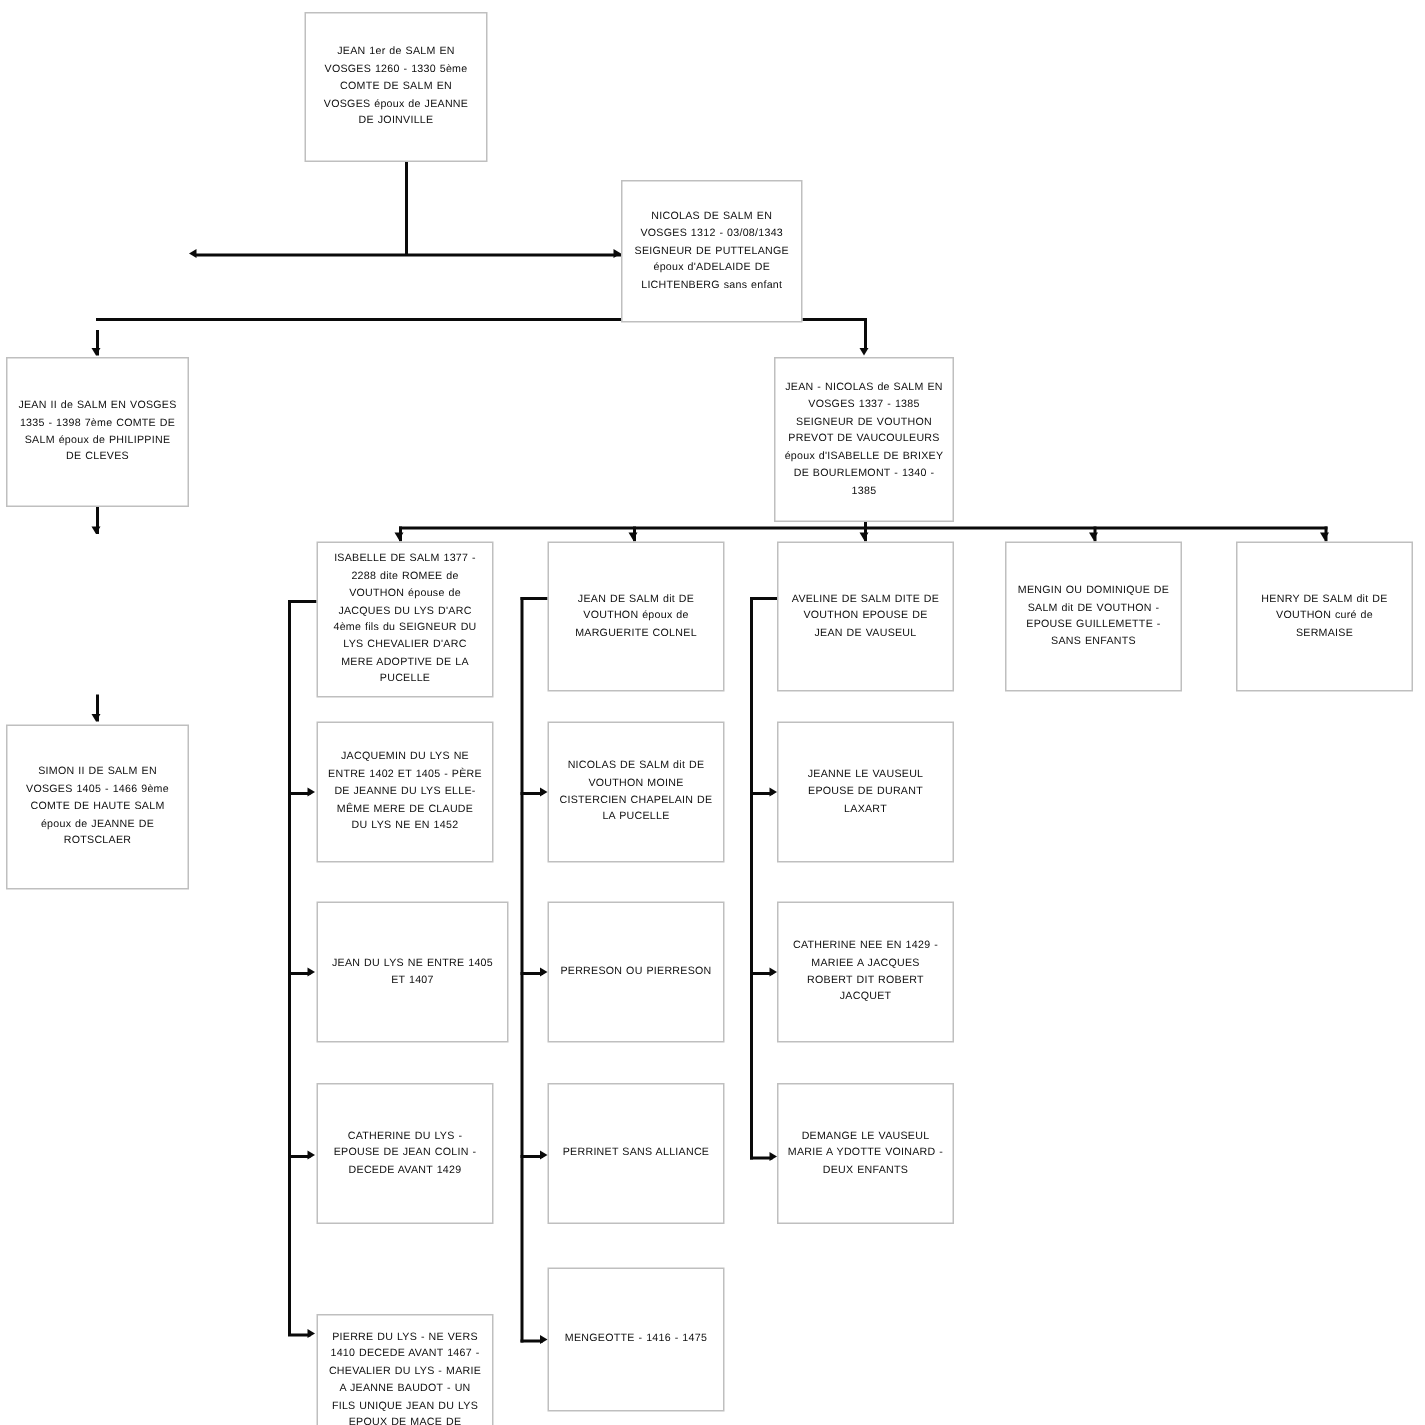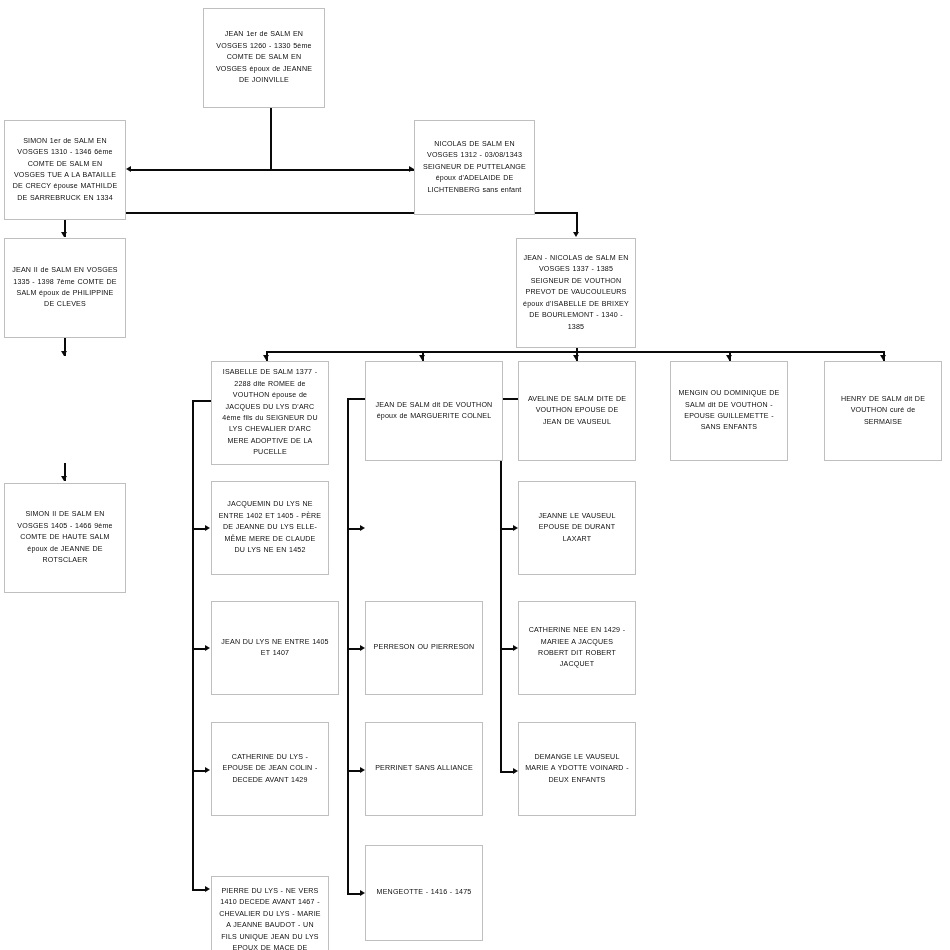--- a/index.html
+++ b/index.html
@@ -62,23 +62,20 @@
   <div class="node" style="left:203px;top:8px;width:122px;height:100px;">
     <span class="txt">JEAN 1er de SALM EN VOSGES 1260 - 1330 5ème COMTE DE SALM EN VOSGES époux de JEANNE DE JOINVILLE</span>
   </div>
 
   <div class="ln v" style="left:270px;top:108px;height:62px;"></div>
 
   <div class="ln h" style="left:130px;top:169px;width:285px;"></div>
   <div class="arrow left" style="left:126px;top:166px;"></div>
   <div class="arrow right" style="left:409px;top:166px;"></div>
 
-  <div class="node" style="left:4px;top:120px;width:122px;height:100px;">
-    <span class="txt">SIMON 1er de SALM EN VOSGES 1310 - 1346 6ème COMTE DE SALM EN VOSGES TUE A LA BATAILLE DE CRECY épouse MATHILDE DE SARREBRUCK EN 1334</span>
-  </div>
 
   <div class="node" style="left:414px;top:120px;width:121px;height:95px;">
     <span class="txt">NICOLAS DE SALM EN VOSGES 1312 - 03/08/1343 SEIGNEUR DE PUTTELANGE époux d'ADELAIDE DE LICHTENBERG sans enfant</span>
   </div>
 
   <div class="ln v" style="left:64px;top:220px;height:17px;"></div>
   <div class="ln h" style="left:64px;top:212px;width:513px;"></div>
   <div class="arrow down" style="left:61px;top:232px;"></div>
   <div class="ln v" style="left:576px;top:212px;height:20px;"></div>
   <div class="arrow down" style="left:573px;top:232px;"></div>
@@ -148,39 +145,42 @@
   </div>
 
   <div class="node" style="left:211px;top:722px;width:118px;height:94px;">
     <span class="txt">CATHERINE DU LYS - EPOUSE DE JEAN COLIN - DECEDE AVANT 1429</span>
   </div>
 
   <div class="node" style="left:211px;top:841px;width:118px;height:100px;margin-top:35px;">
     <span class="txt">PIERRE DU LYS - NE VERS 1410 DECEDE AVANT 1467 - CHEVALIER DU LYS - MARIE A JEANNE BAUDOT - UN FILS UNIQUE JEAN DU LYS EPOUX DE MACE DE VEZINES - SANS POSTERITE</span>
   </div>
 
-  <div class="node" style="left:365px;top:361px;width:138px;height:100px;">
+  <div class="node" style="left:365px;top:361px;width:118px;height:100px;">
     <span class="txt">JEAN DE SALM dit DE VOUTHON époux de MARGUERITE COLNEL</span>
   </div>
 
   <div class="ln h" style="left:347px;top:398px;width:21px;"></div>
   <div class="ln v" style="left:347px;top:398px;height:497px;"></div>
 
   <div class="ln h" style="left:347px;top:528px;width:15px;"></div>
   <div class="arrow right" style="left:360px;top:525px;"></div>
 
   <div class="ln h" style="left:347px;top:648px;width:15px;"></div>
   <div class="arrow right" style="left:360px;top:645px;"></div>
 
   <div class="ln h" style="left:347px;top:770px;width:15px;"></div>
   <div class="arrow right" style="left:360px;top:767px;"></div>
 
   <div class="ln h" style="left:347px;top:893px;width:15px;"></div>
   <div class="arrow right" style="left:360px;top:890px;"></div>
 
+  <div class="node" style="left:365px;top:481px;width:118px;height:94px;">
+    <span class="txt">NICOLAS DE SALM dit DE VOUTHON MOINE CISTERCIEN CHAPELAIN DE LA PUCELLE</span>
+  </div>
 
   <div class="node" style="left:365px;top:601px;width:118px;height:94px;">
     <span class="txt">PERRESON OU PIERRESON</span>
   </div>
 
   <div class="node" style="left:365px;top:722px;width:118px;height:94px;">
     <span class="txt">PERRINET SANS ALLIANCE</span>
   </div>
 
   <div class="node" style="left:365px;top:845px;width:118px;height:96px;">

